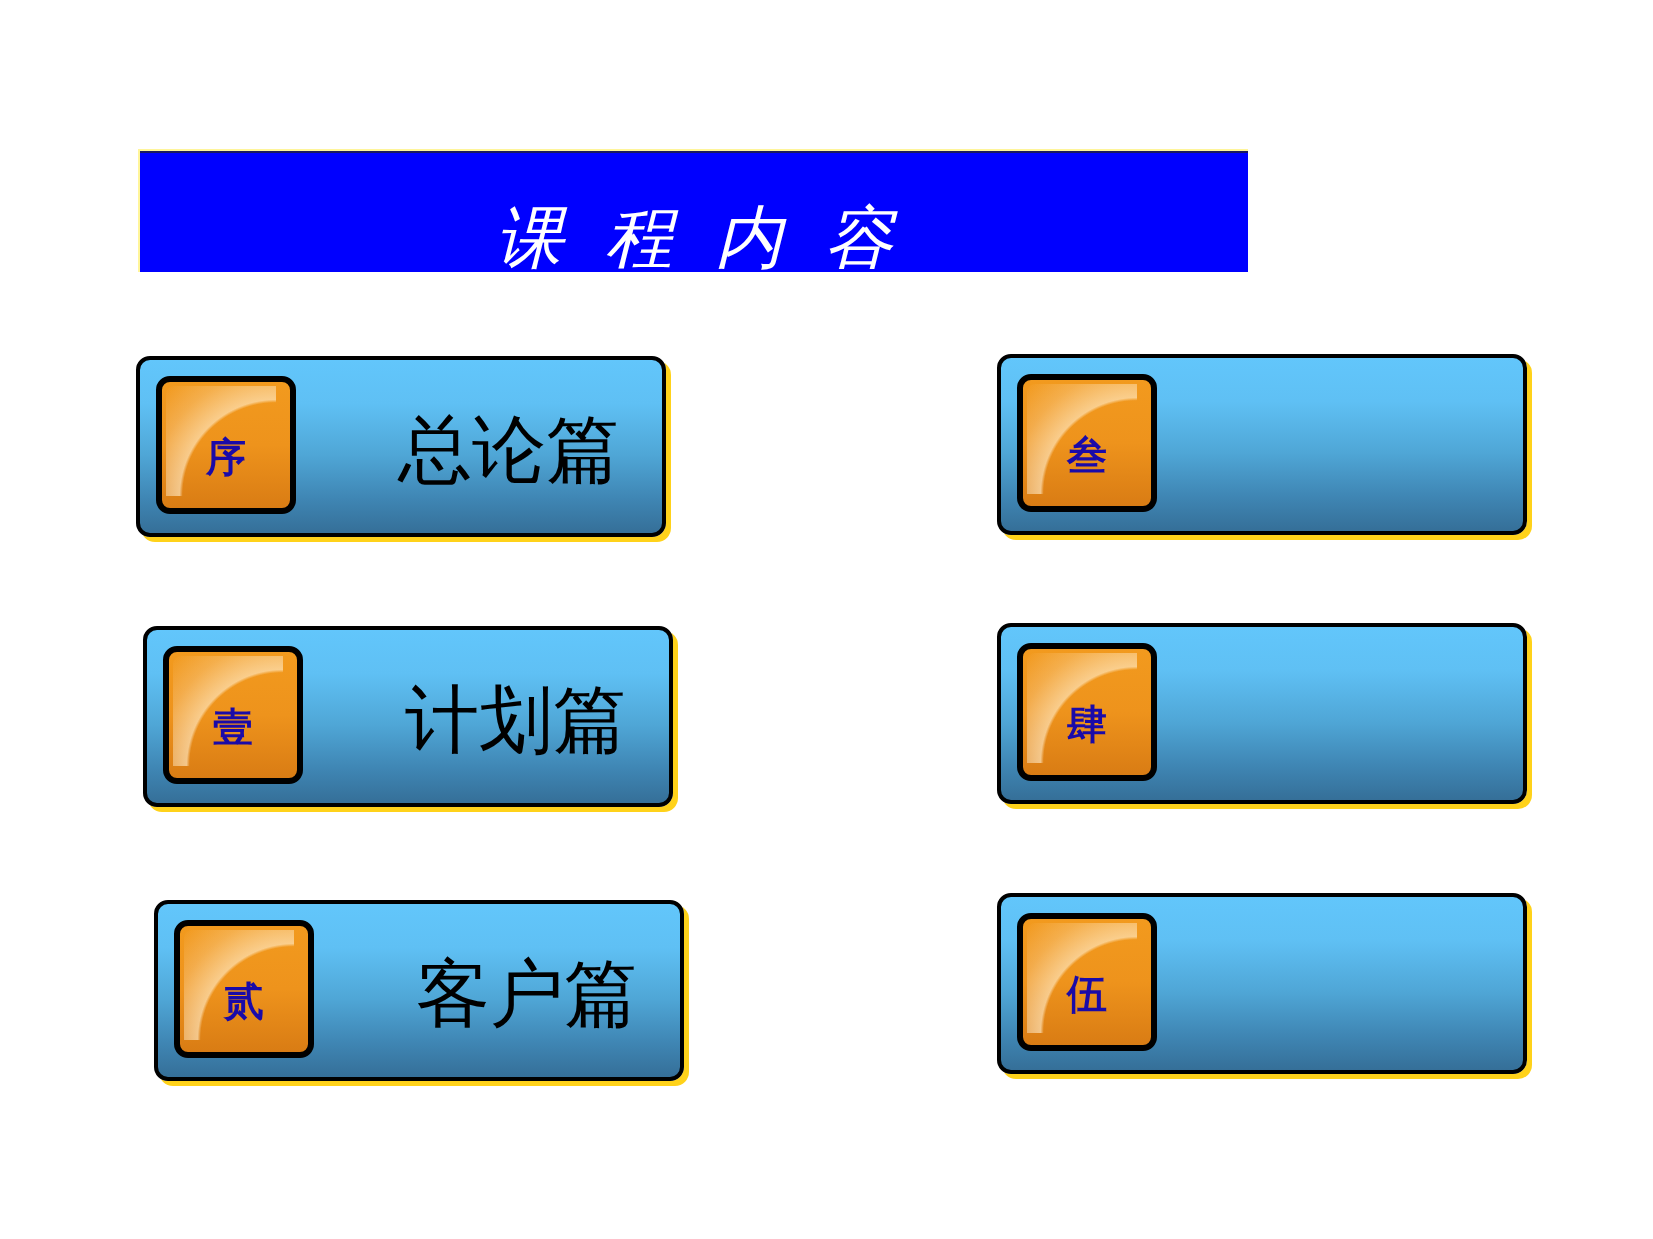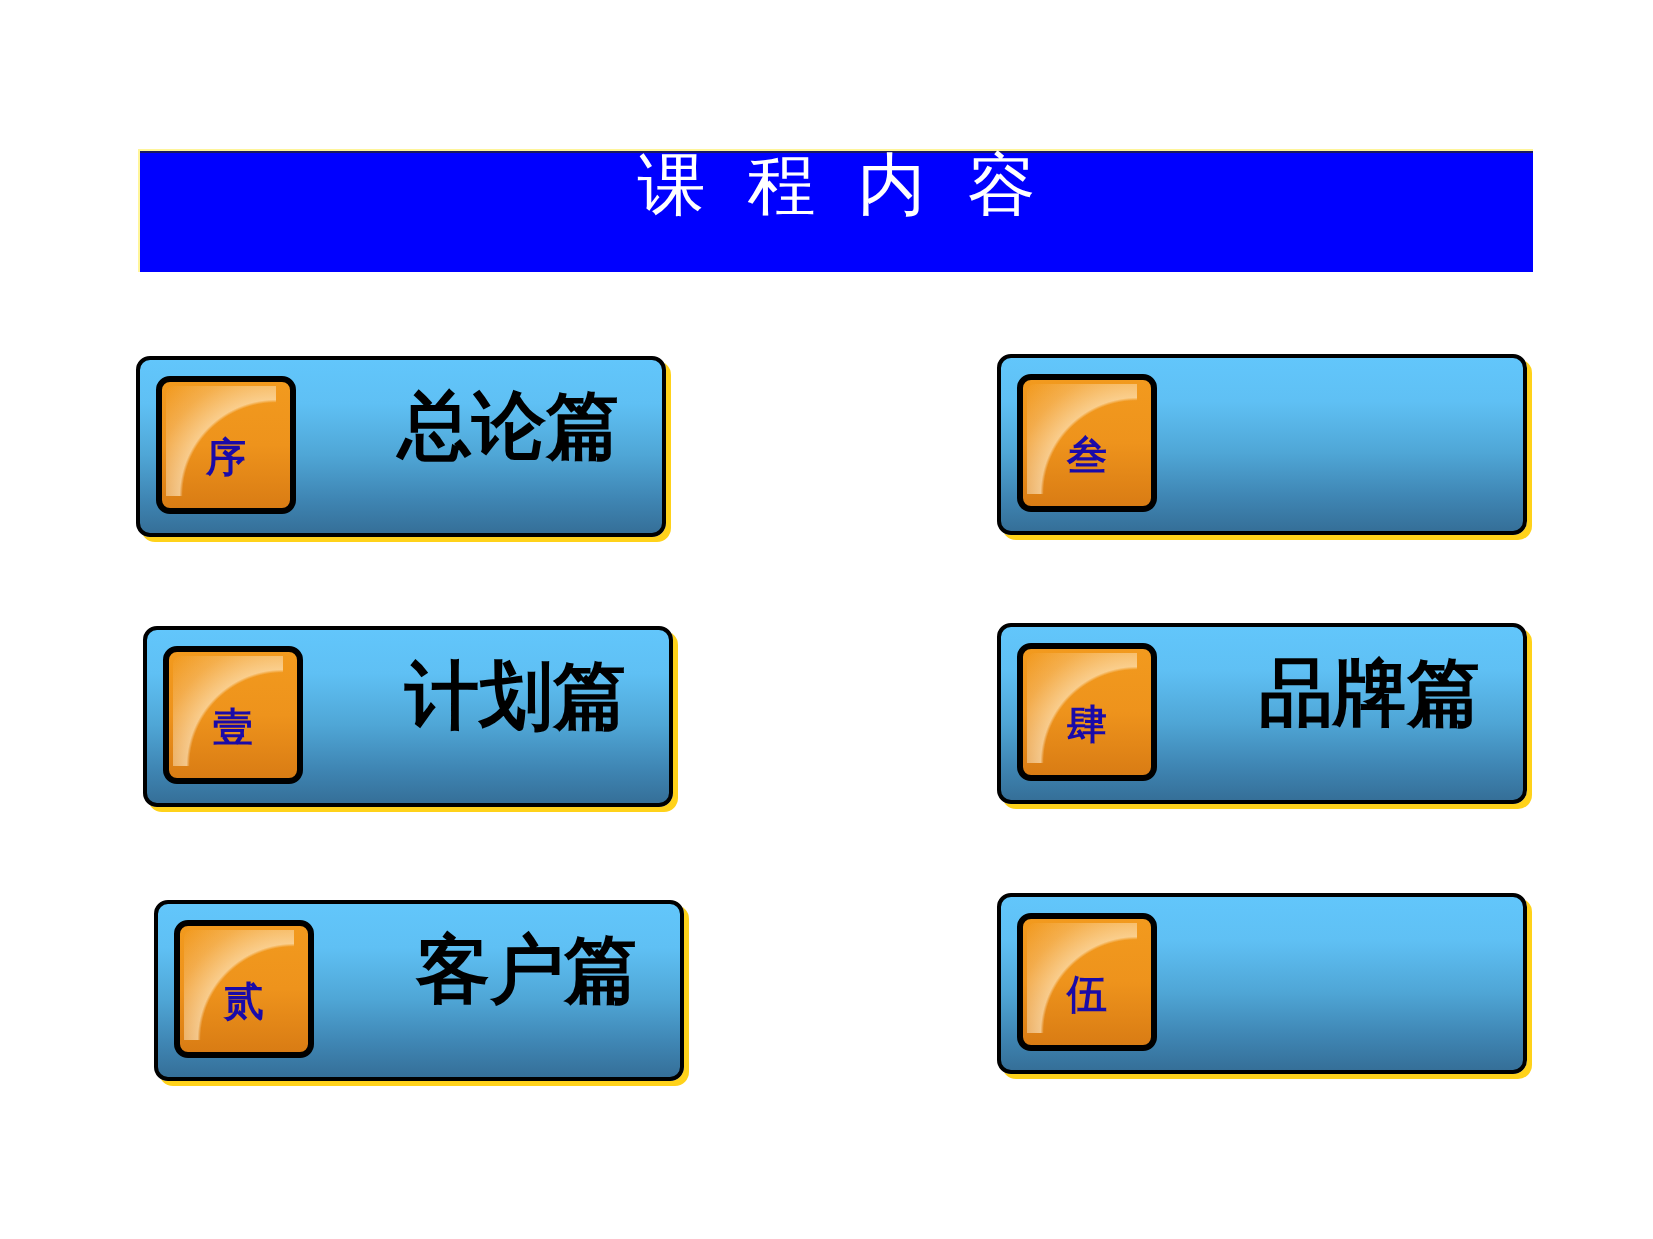--- a/index.html
+++ b/index.html
@@ -11,30 +11,31 @@
       width: 1653px;
       height: 1239px;
       position: relative;
       overflow: hidden;
       font-family: "DejaVu Sans", "Liberation Sans", sans-serif;
     }
     .header {
       position: absolute;
       left: 138px;
       top: 149px;
-      width: 1395px;
+      width: 1110px;
       height: 123px;
       background: #0000ff;
       border-top: 2px solid #fff59a;
       border-left: 2px solid #fff59a;
       box-shadow: 0 2px 0 #1a1a60 inset;
       box-sizing: border-box;
       display: flex;
-      align-items: flex-start;
+      align-items: flex-end;
       justify-content: center;
+      font-style: italic;
     }
     .header-title {
       color: #ffffff;
       font-family: "DejaVu Serif", "Liberation Serif", serif;
       font-size: 68px;
       letter-spacing: 42px;
       padding-left: 42px;
       line-height: 1;
     }
     .card {
@@ -77,24 +78,24 @@
       position: relative;
       top: 12px;
       color: #1a0aa8;
       font-weight: bold;
       font-size: 40px;
       line-height: 1;
     }
     .card-label {
       position: absolute;
       left: 260px;
-      top: 28px;
+      top: 52px;
       color: #000000;
       font-family: "DejaVu Serif", "Liberation Serif", serif;
-      font-weight: bold;
+      font-weight: normal;
       font-size: 74px;
       line-height: 1;
       white-space: nowrap;
     }
   </style>
 </head>
 <body>
 
 <div class="header">
   <span class="header-title">课程内容</span>
@@ -124,20 +125,19 @@
 <div class="card" style="left:997px; top:354px;">
   <div class="badge">
     <span class="badge-label">叁</span>
   </div>
 </div>
 
 <div class="card" style="left:997px; top:623px;">
   <div class="badge">
     <span class="badge-label">肆</span>
   </div>
-  <span class="card-label" style="left:258px;">品牌篇</span>
 </div>
 
 <div class="card" style="left:997px; top:893px;">
   <div class="badge">
     <span class="badge-label">伍</span>
   </div>
 </div>
 
 </body></html>

